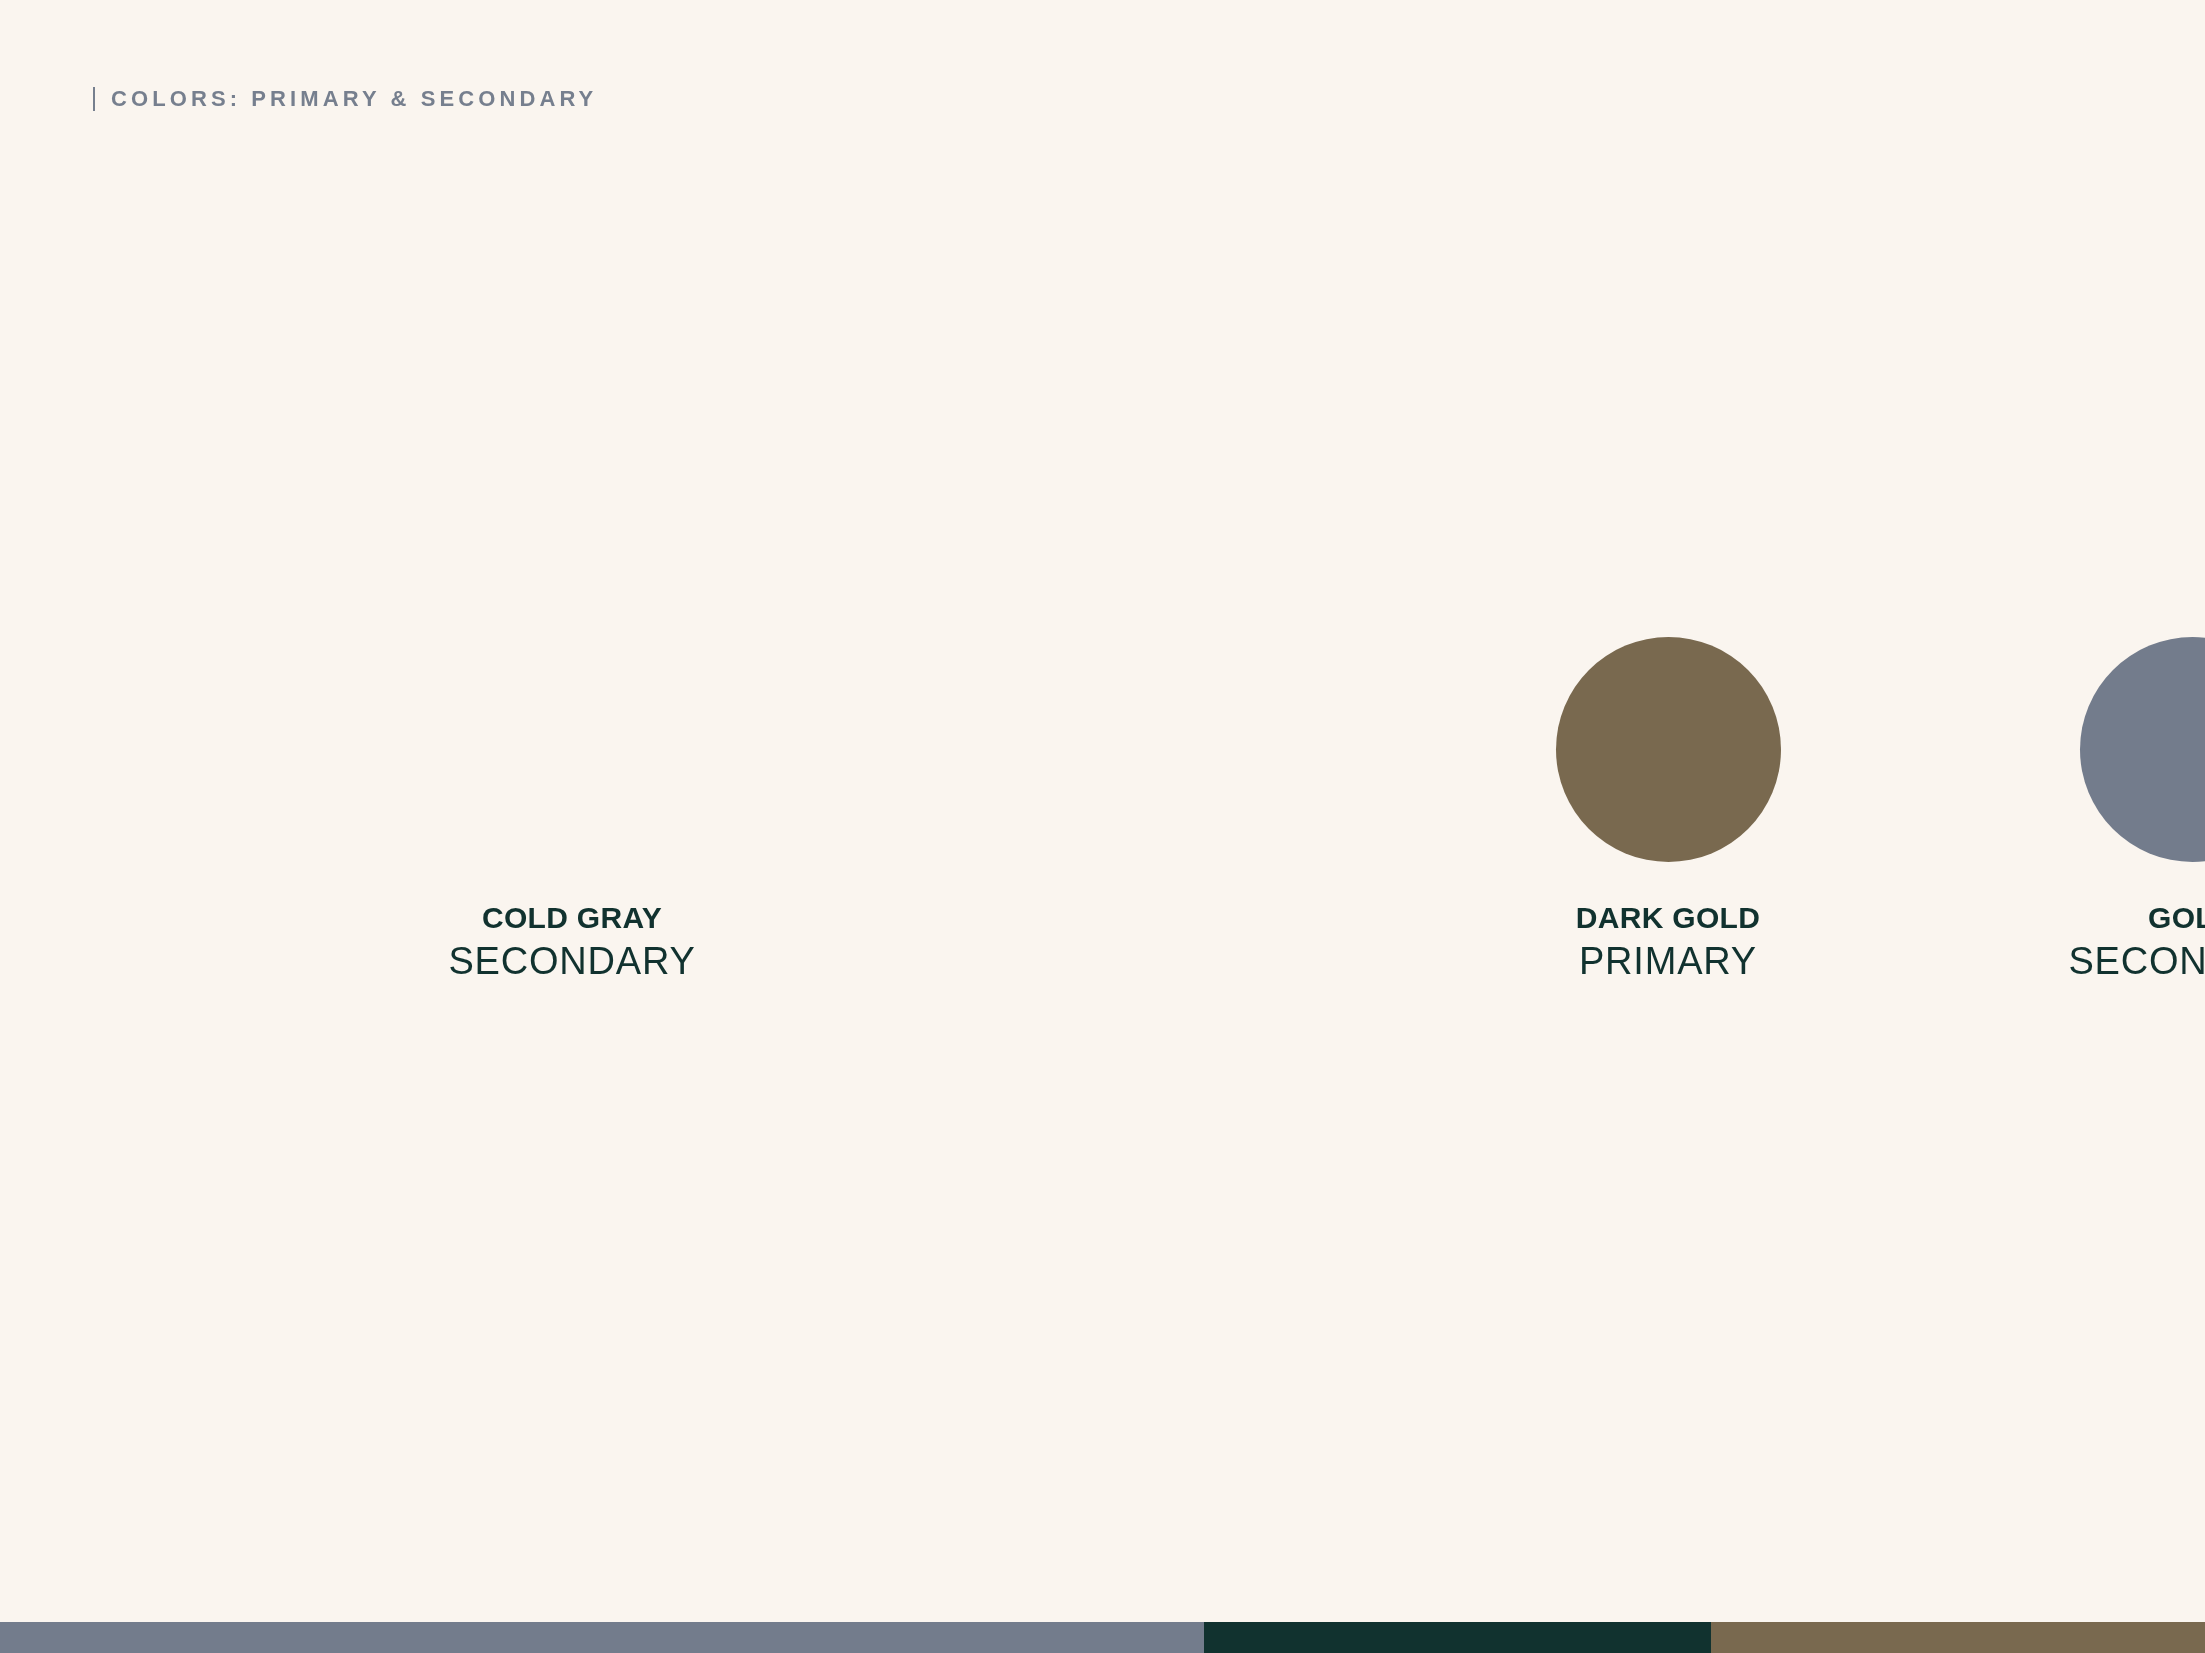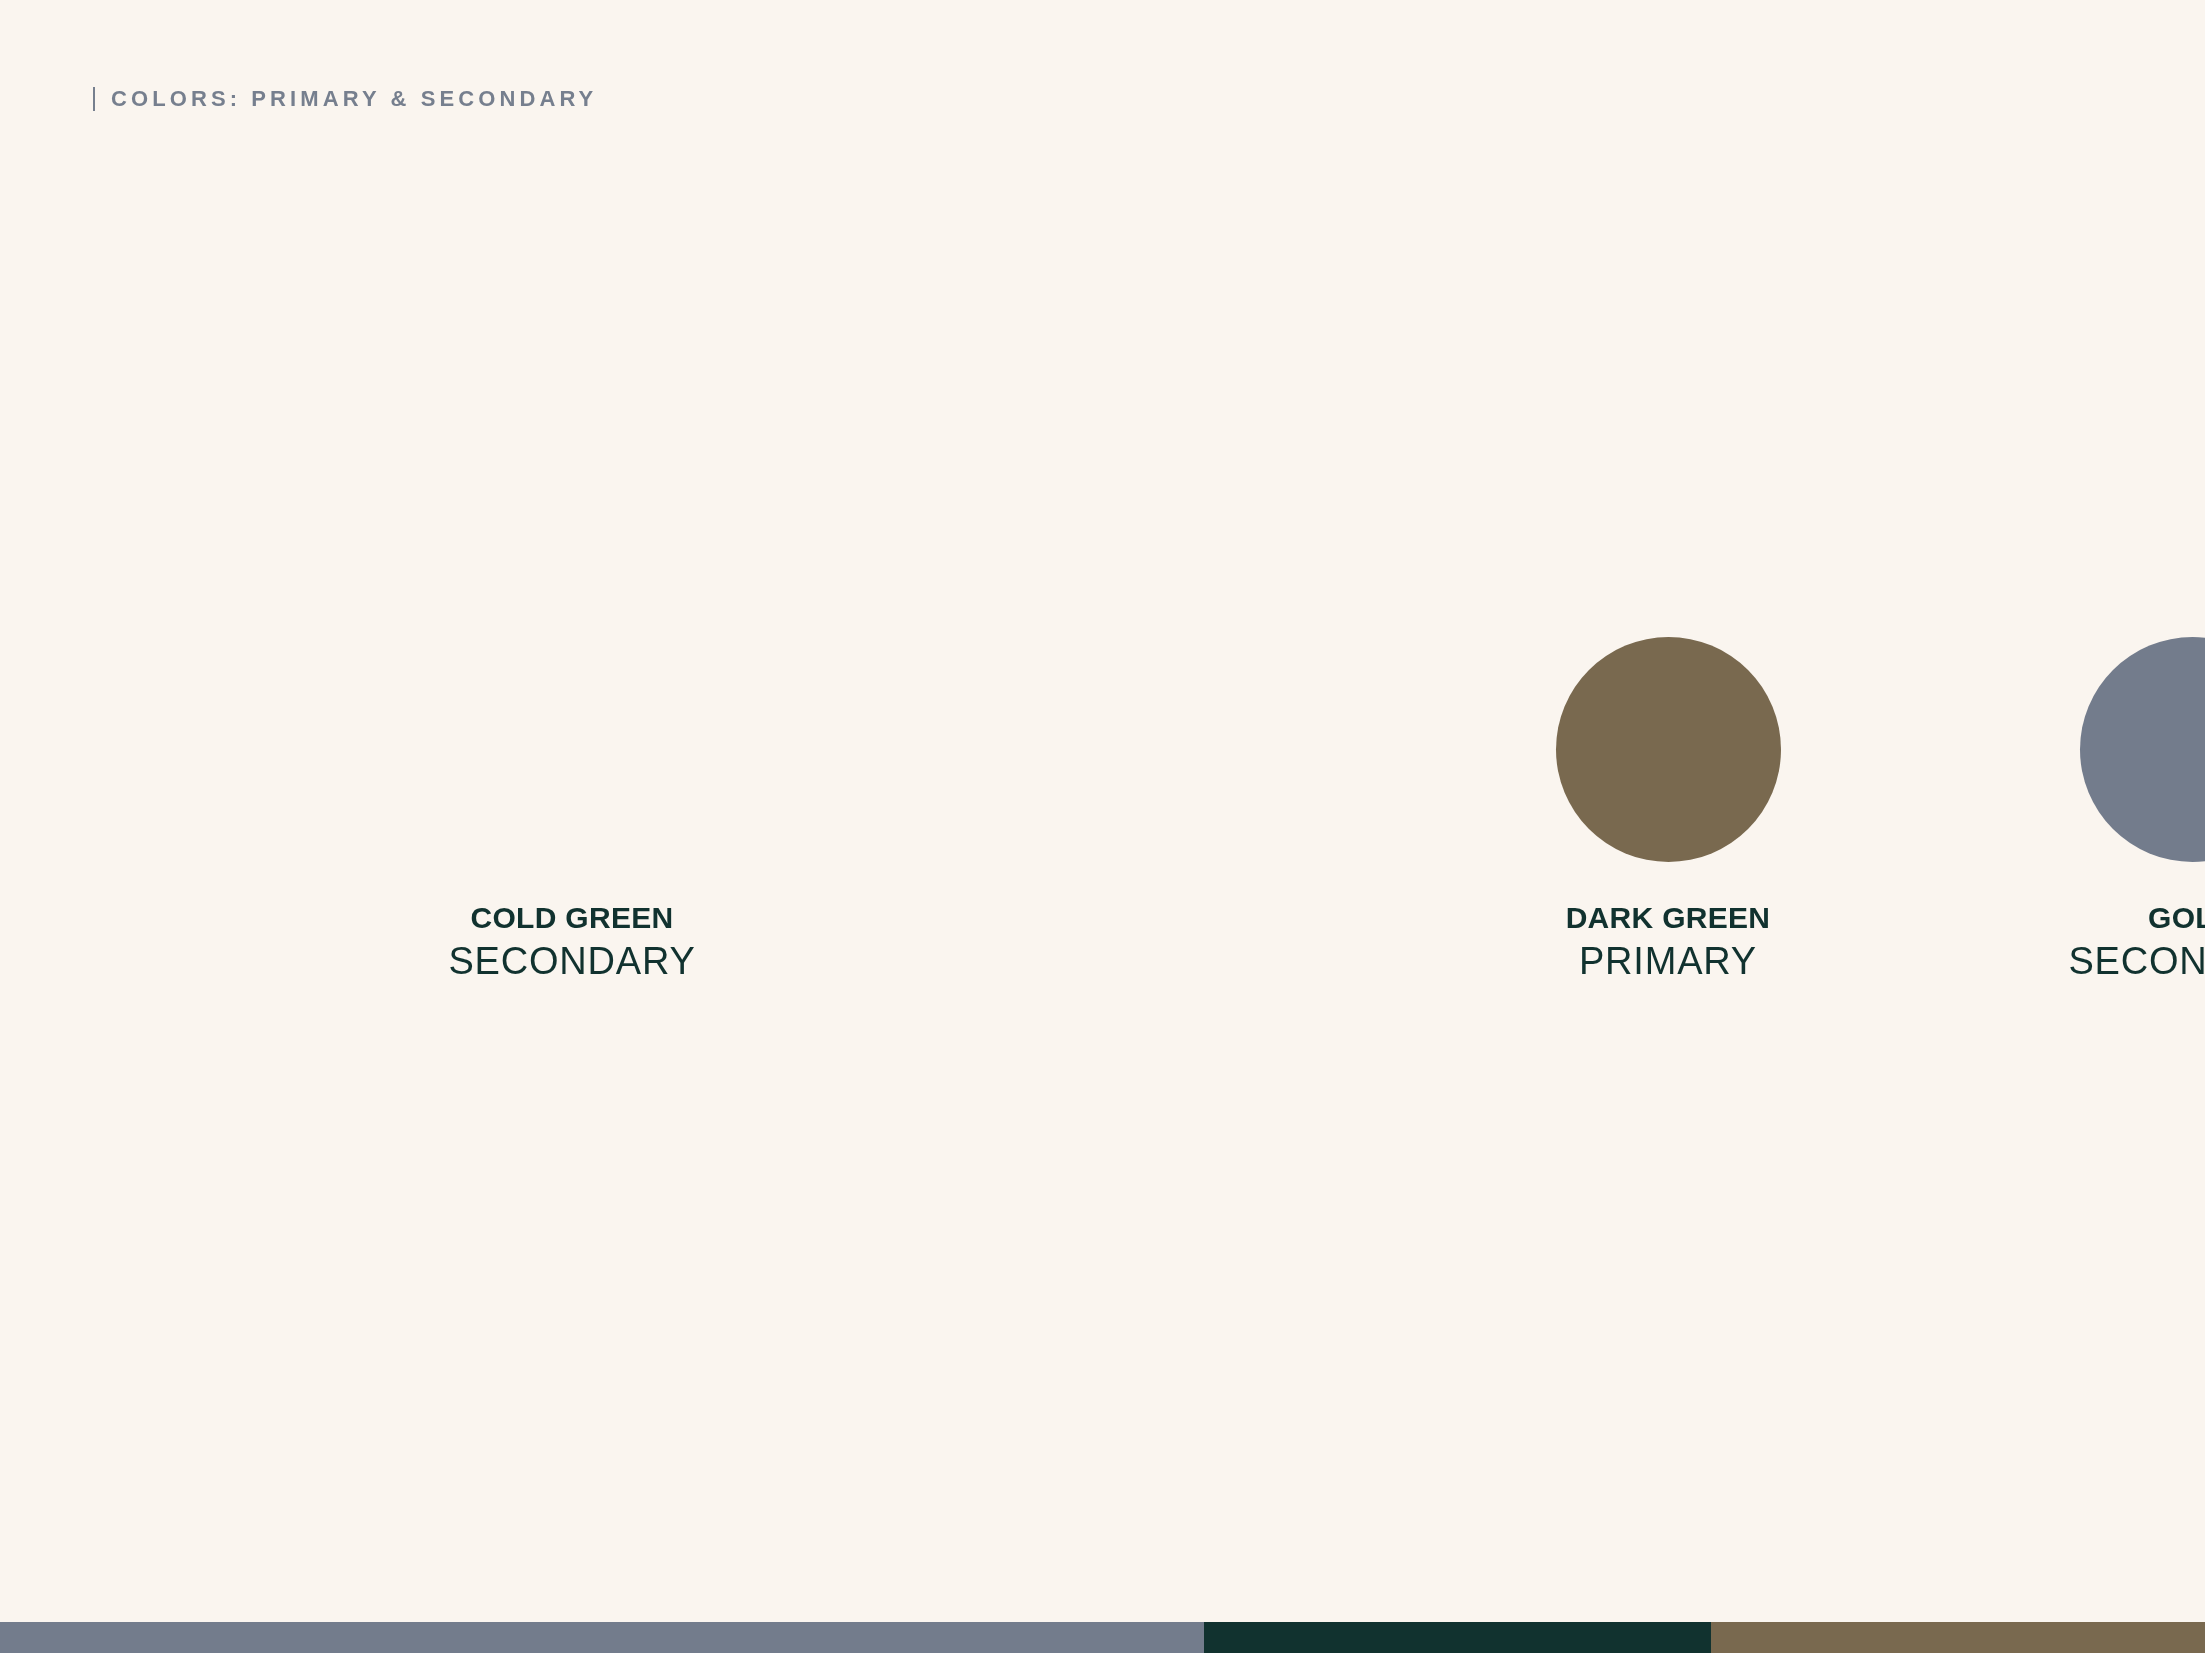--- a/index.html
+++ b/index.html
@@ -132,37 +132,37 @@
   <div class="eyebrow">
     <span class="eyebrow-rule" style="background: rgb(118, 127, 142);"></span>
     <span class="eyebrow-text" style="color: rgb(118, 127, 142);">COLORS: PRIMARY &amp; SECONDARY</span>
   </div>
 
   <div class="swatch-row" style="left: 572px;">
 
     <div class="swatch" style="left: 1096px;">
       <div class="swatch-circle" style="background: rgb(121, 105, 79);"></div>
       <div class="swatch-labels">
-        <span class="swatch-name" style="color: rgb(17, 50, 47);">DARK GREEN</span>
+        <span class="swatch-name" style="color: rgb(17, 50, 47);">DARK GOLD</span>
         <span class="swatch-role" style="color: rgb(17, 50, 47);">PRIMARY</span>
       </div>
     </div>
 
     <div class="swatch" style="left: 1620px;">
       <div class="swatch-circle" style="background: rgb(115, 124, 140);"></div>
       <div class="swatch-labels">
         <span class="swatch-name" style="color: rgb(17, 50, 47);">GOLD</span>
         <span class="swatch-role" style="color: rgb(17, 50, 47);">SECONDARY</span>
       </div>
     </div>
 
     <div class="swatch">
       <div class="swatch-circle"></div>
       <div class="swatch-labels">
-        <span class="swatch-name" style="color: rgb(17, 50, 47);">COLD GREEN</span>
+        <span class="swatch-name" style="color: rgb(17, 50, 47);">COLD GRAY</span>
         <span class="swatch-role" style="color: rgb(17, 50, 47);">SECONDARY</span>
       </div>
     </div>
 
   </div>
 
   <div class="footer-bar">
     <div class="footer-seg" style="background: rgb(115, 124, 140); width: 1204px;"></div>
     <div class="footer-seg" style="background: rgb(17, 50, 47); width: 507px;"></div>
     <div class="footer-seg" style="background: rgb(121, 105, 79); width: 494px;"></div>

